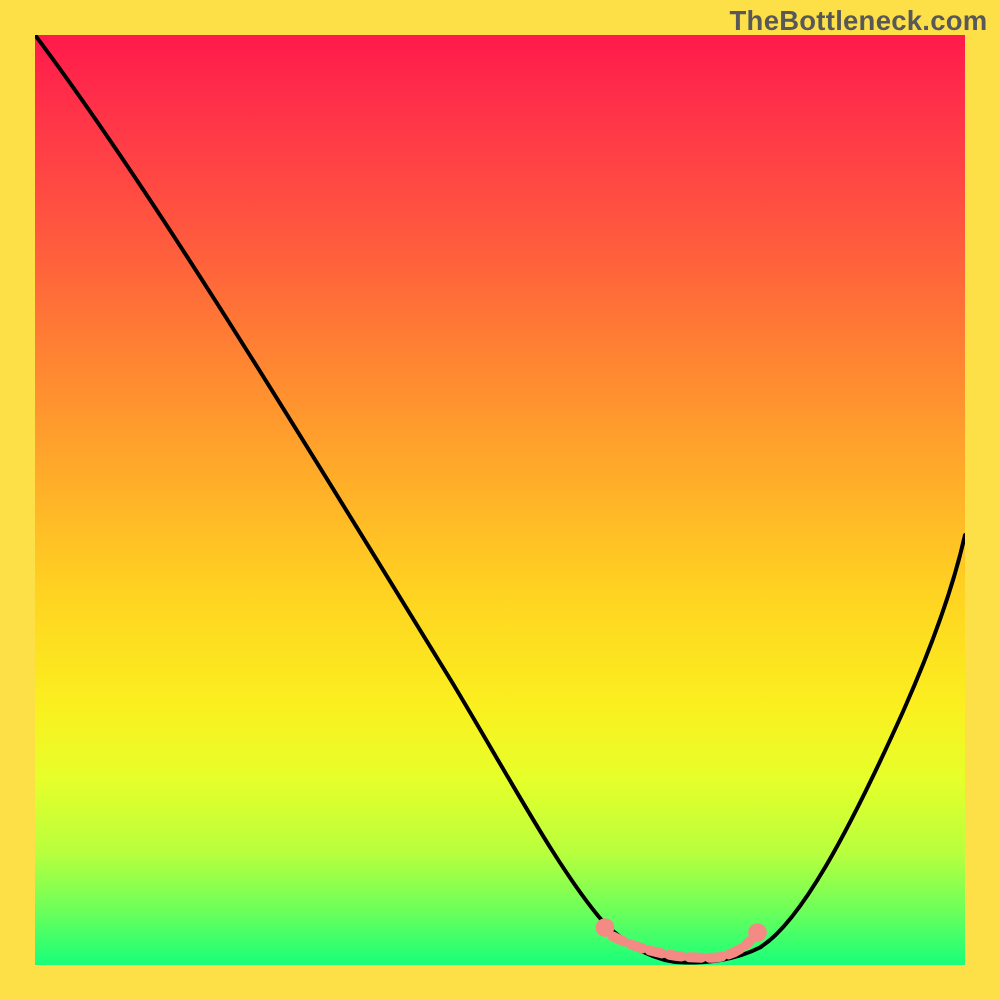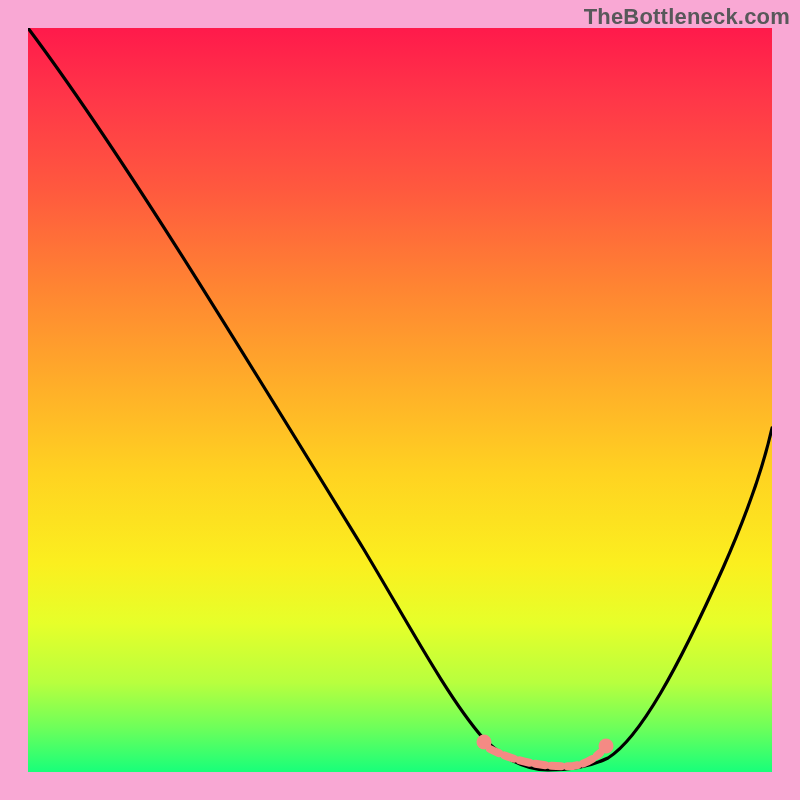--- a/index.html
+++ b/index.html
@@ -7,21 +7,21 @@
     padding: 0;
     width: 800px;
     height: 800px;
     background: #000000;
     overflow: hidden;
   }
   .frame {
     position: relative;
     width: 800px;
     height: 800px;
-    background: #f9a8d4;
+    background: #fde047;
   }
   .watermark {
     position: absolute;
     top: 4px;
     right: 10px;
     font-family: Arial, Helvetica, sans-serif;
     font-size: 22px;
     font-weight: bold;
     color: #58585a;
     letter-spacing: 0.2px;

